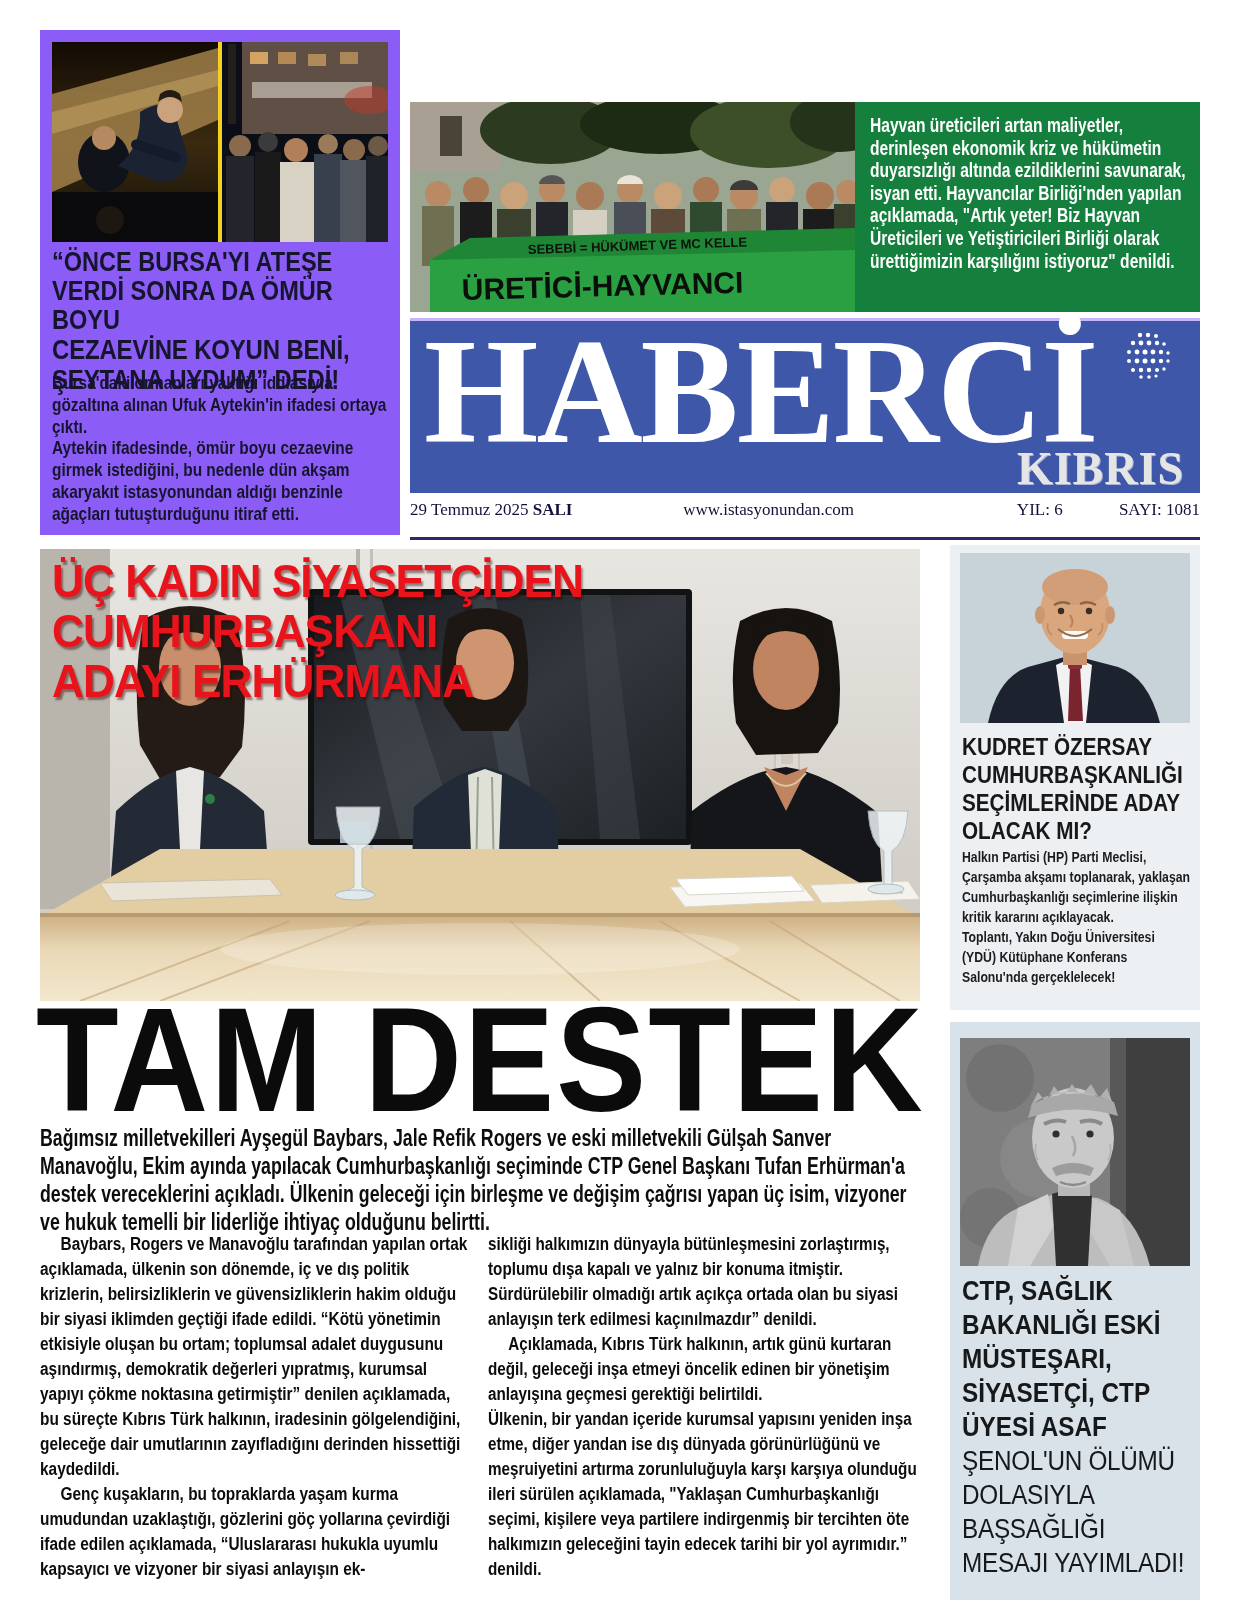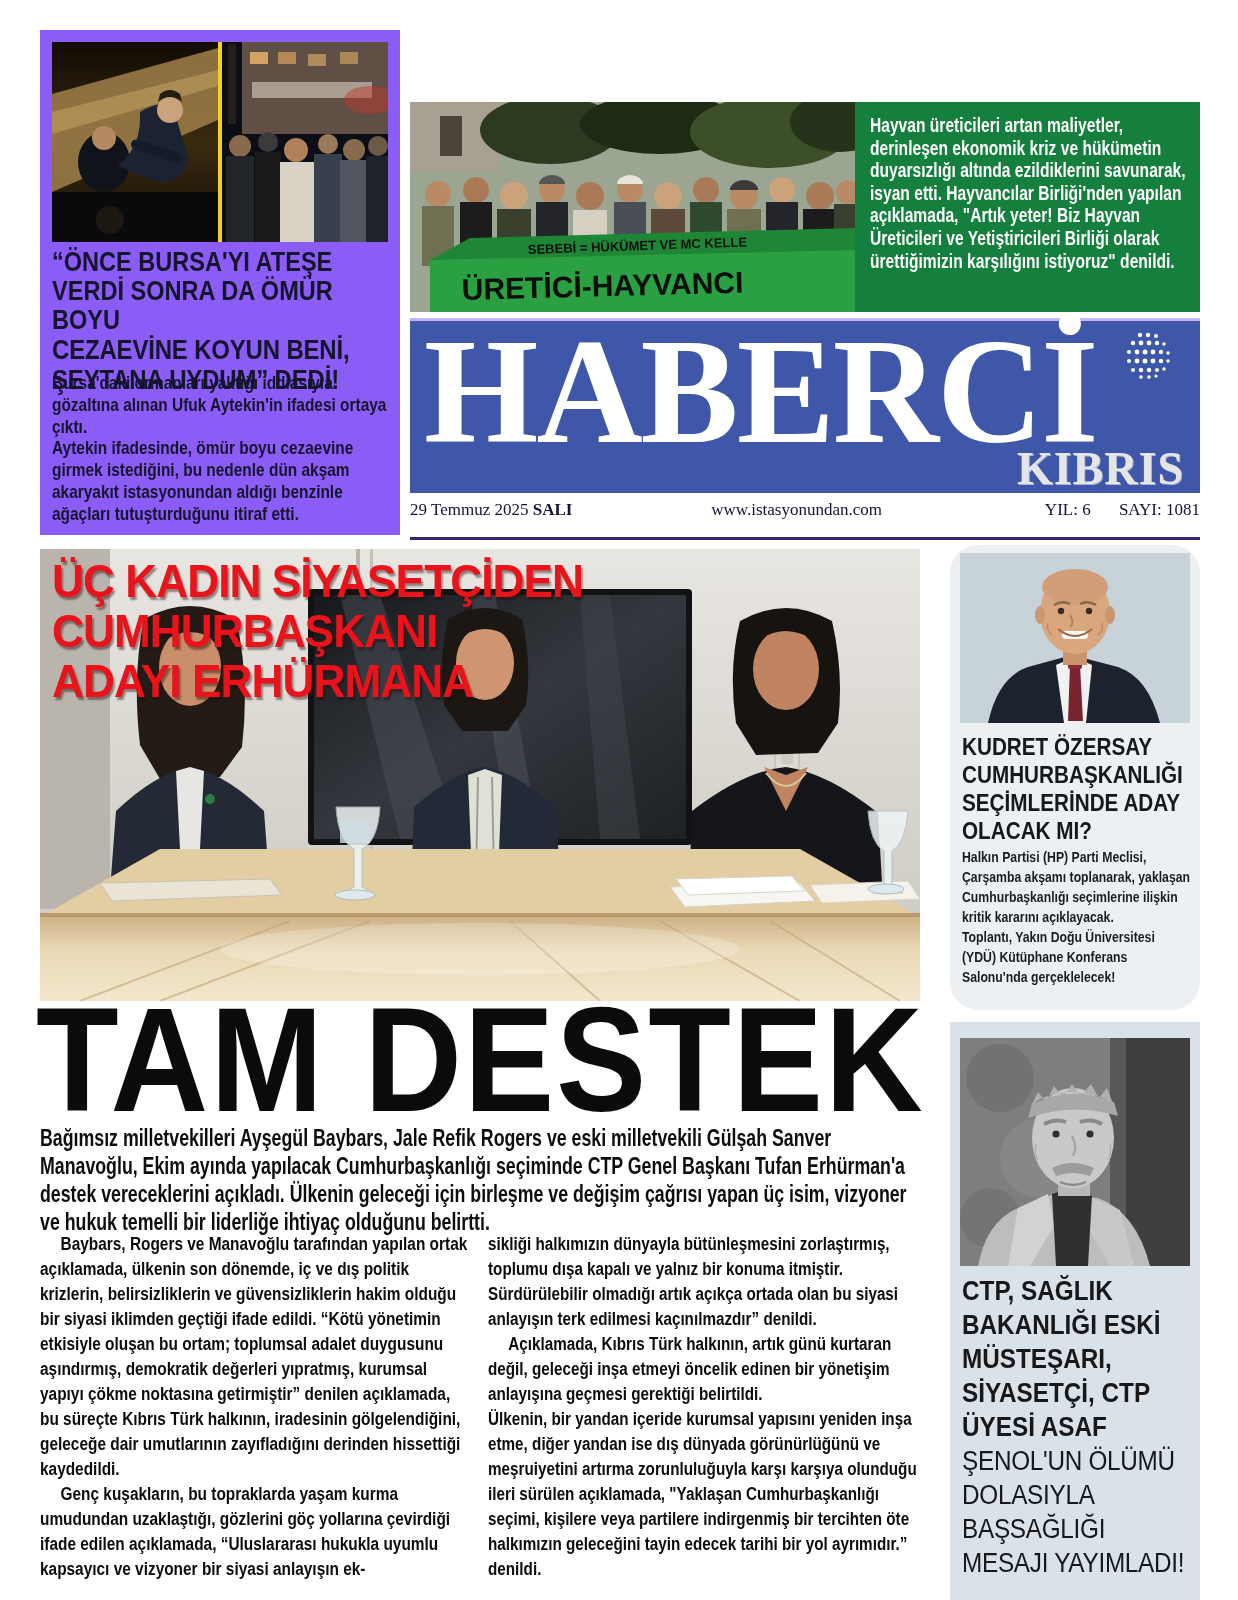--- a/index.html
+++ b/index.html
@@ -36,41 +36,41 @@
             font-family:"Liberation Serif",serif;font-weight:700;font-size:150px;
             letter-spacing:-2px;white-space:nowrap;transform:scaleX(.98);transform-origin:left top;}
   .mh-sub{position:absolute;right:16px;bottom:-2px;color:#e5e5e5;
           font-family:"Liberation Serif",serif;font-weight:700;font-size:46px;letter-spacing:1px;
           text-shadow:1px 1px 0 rgba(255,255,255,.55);}
   .mh-globe{position:absolute;right:26px;top:6px;}
   .dateline{left:410px;top:492px;width:790px;height:36px;display:flex;align-items:center;
             justify-content:space-between;font-family:"Liberation Serif",serif;font-size:17px;
             color:#13123a;}
   .dateline .bold{font-weight:700;}
-  .dl-right span{margin-left:24px;text-align:center;}
+  .dl-right span{margin-left:52px;text-align:center;}
   .purple-rule{left:410px;top:537px;width:790px;height:3px;background:#372569;}
 
   
   .main-photo{left:40px;top:549px;width:880px;height:452px;}
   .kicker{left:52px;top:556px;width:940px;transform:scaleX(.94);transform-origin:left top;
           color:#e8131b;font-weight:800;font-size:47px;line-height:1.06;letter-spacing:-1px;
           text-shadow:2px 3px 2px rgba(45,8,8,.45);}
   .headline-xl{left:36px;top:985px;width:920px;color:#0b0b0b;font-weight:700;font-size:138px;
                letter-spacing:2px;line-height:1;white-space:nowrap;
                transform:scale(.98,1.08);transform-origin:left top;}
   .intro{left:40px;top:1124px;width:1140px;transform:scaleX(.772);transform-origin:left top;
          color:#0d0d0d;font-size:23px;font-weight:700;line-height:28px;}
   .bodycol{color:#0c0c0c;font-size:18px;font-weight:700;line-height:25px;}
   .bodycol p{margin:0;}
   .bodycol p.ind{text-indent:24px;}
   .col1{left:40px;top:1232px;width:500px;transform:scaleX(.856);transform-origin:left top;}
   .col2{left:488px;top:1232px;width:510px;transform:scaleX(.847);transform-origin:left top;}
 
   
-  .sb-top{left:950px;top:545px;width:250px;height:465px;background:#edf0f2;overflow:hidden;border-radius:28px;}
+  .sb-top{left:950px;top:545px;width:250px;height:465px;background:#edf0f2;overflow:hidden;}
   .sb-top-photo{position:absolute;left:10px;top:8px;width:230px;height:170px;}
   .sb-top-head{position:absolute;left:12px;top:188px;width:250px;transform:scaleX(.9);
                transform-origin:left top;color:#17181a;font-size:23px;font-weight:700;
                line-height:28px;}
   .sb-top-body{position:absolute;left:12px;top:302px;width:290px;transform:scaleX(.79);
                transform-origin:left top;color:#1b1c1e;font-size:15.5px;font-weight:700;
                line-height:20px;}
   .sb-top-body p{margin:0;}
   .sb-bottom{left:950px;top:1022px;width:250px;height:578px;background:#d9e2e8;overflow:hidden;}
   .sb-bot-photo{position:absolute;left:10px;top:16px;width:230px;height:228px;}

